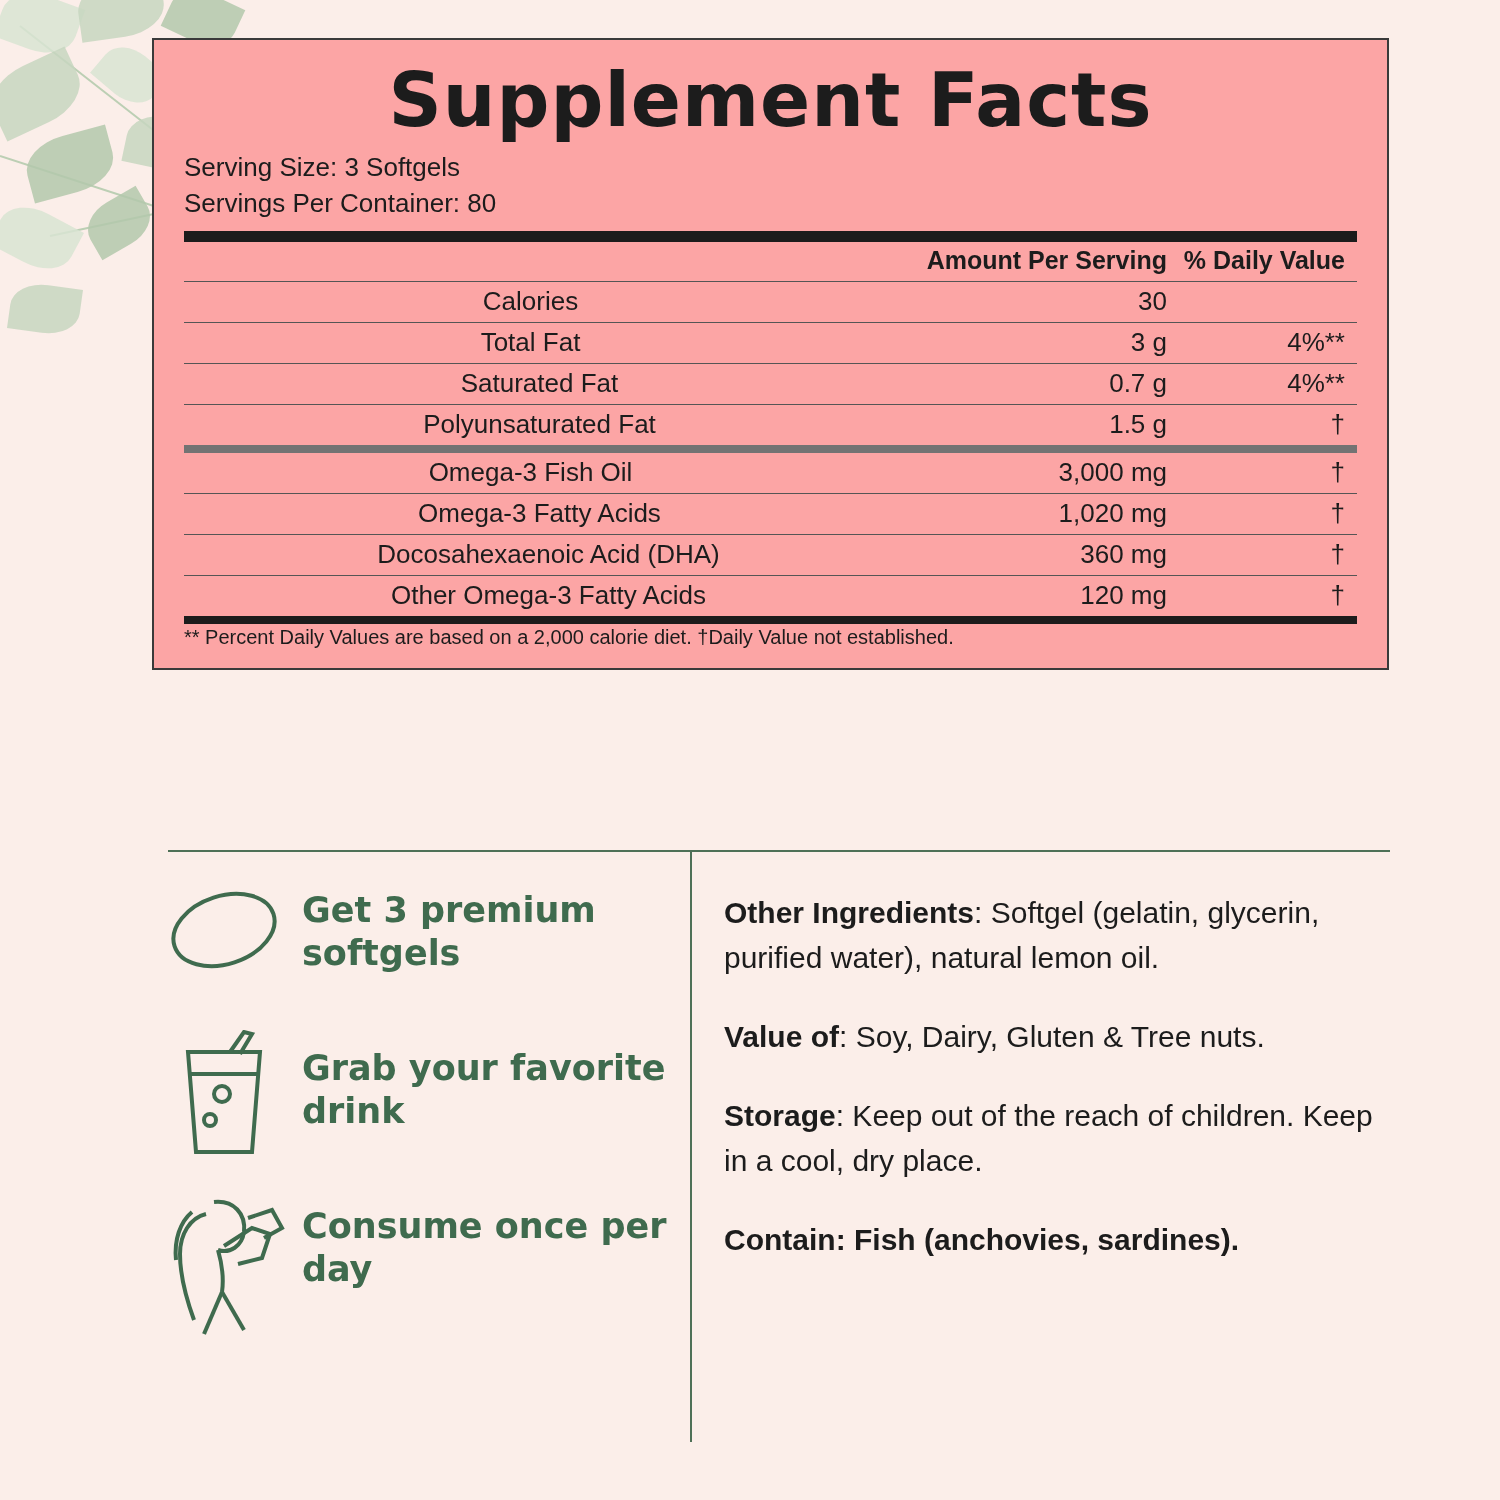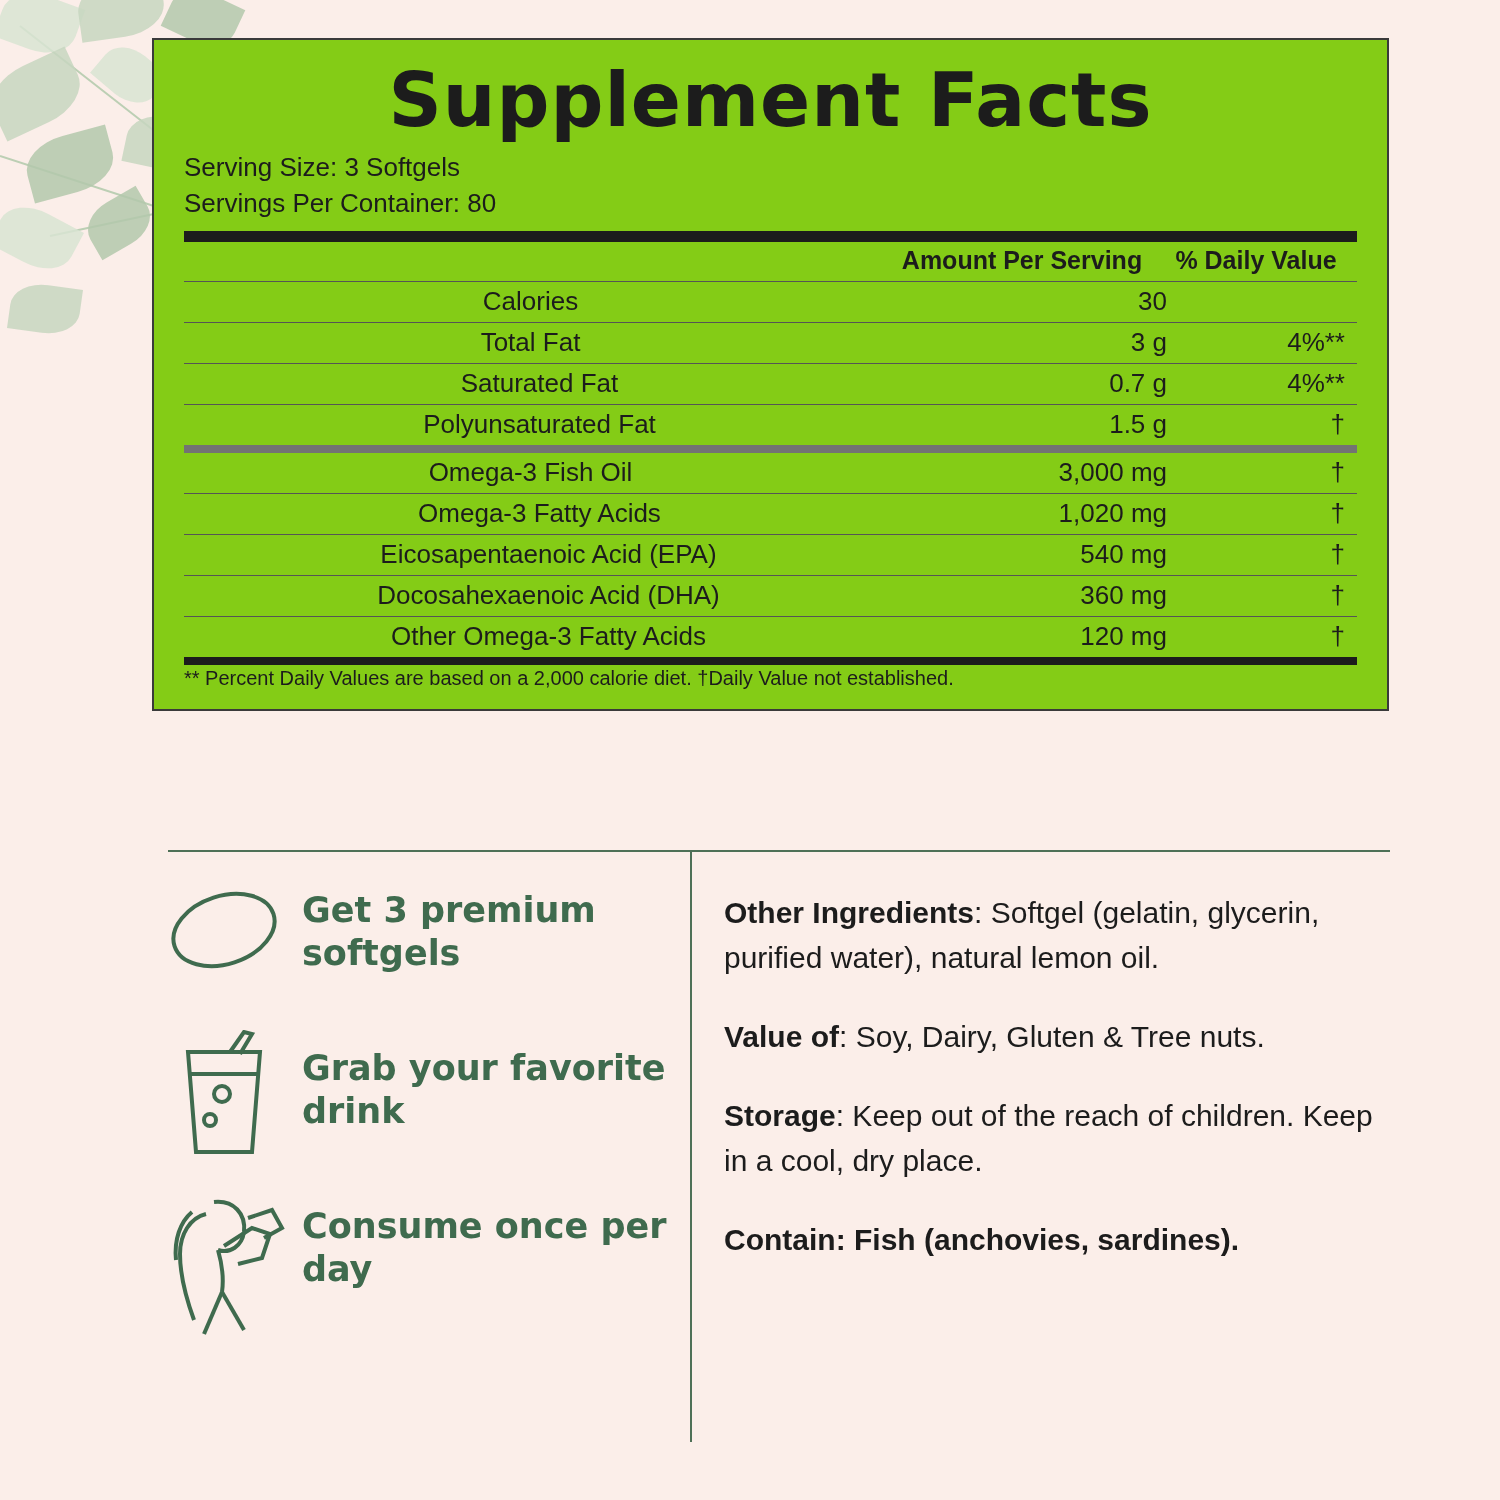--- a/index.html
+++ b/index.html
@@ -24,21 +24,21 @@
   .leaf.d { background: #b3c8ab; }
   .leaf.l { background: #d8e4d2; }
   .stem { position:absolute; background:#bccfb4; height:2px; transform-origin:left center; }
 
   
   .facts-panel {
     position: absolute;
     left: 152px;
     top: 38px;
     width: 1237px;
-    background: #84cc16;
+    background: #fca5a5;
     border: 2px solid #3a3a3a;
     padding: 16px 30px 18px 30px;
   }
   .facts-title {
     font-size: 74px;
     font-weight: bold;
     letter-spacing: 1px;
     text-align: center;
     color: #1c1c1c;
     line-height: 1.05;
@@ -59,21 +59,21 @@
     color: #1c1c1c;
     padding: 4px 0 5px 0;
     font-weight: normal;
     text-align: center;
     vertical-align: bottom;
   }
   table.facts th { font-weight: bold; text-align: right; font-size: 25px; padding-bottom: 6px; }
   table.facts td.amt, table.facts td.dv { text-align: right; }
   table.facts td.dv, table.facts th.dv { width: 190px; padding-right: 12px; }
   table.facts td.amt, table.facts th.amt { width: 290px; }
-  tr.hdr th { border-bottom: none; text-align: center; }
+  tr.hdr th { border-bottom: none; }
   tr.rowline td { border-top: 1.5px solid #555; }
   tr.thickline td { border-top: 8px solid #737373; }
   .ind1 { padding-left: 18px !important; }
   .ind2 { padding-left: 36px !important; }
   .footnote {
     font-size: 20px;
     color: #1c1c1c;
     padding-top: 0;
     line-height: 1.3;
   }
@@ -182,25 +182,20 @@
       <td>Omega-3 Fish Oil</td>
       <td class="amt">3,000 mg</td>
       <td class="dv">†</td>
     </tr>
     <tr class="rowline">
       <td class="ind1">Omega-3 Fatty Acids</td>
       <td class="amt">1,020 mg</td>
       <td class="dv">†</td>
     </tr>
     <tr class="rowline">
-      <td class="ind2">Eicosapentaenoic Acid (EPA)</td>
-      <td class="amt">540 mg</td>
-      <td class="dv">†</td>
-    </tr>
-    <tr class="rowline">
       <td class="ind2">Docosahexaenoic Acid (DHA)</td>
       <td class="amt">360 mg</td>
       <td class="dv">†</td>
     </tr>
     <tr class="rowline">
       <td class="ind2">Other Omega-3 Fatty Acids</td>
       <td class="amt">120 mg</td>
       <td class="dv">†</td>
     </tr>
   </tbody>

